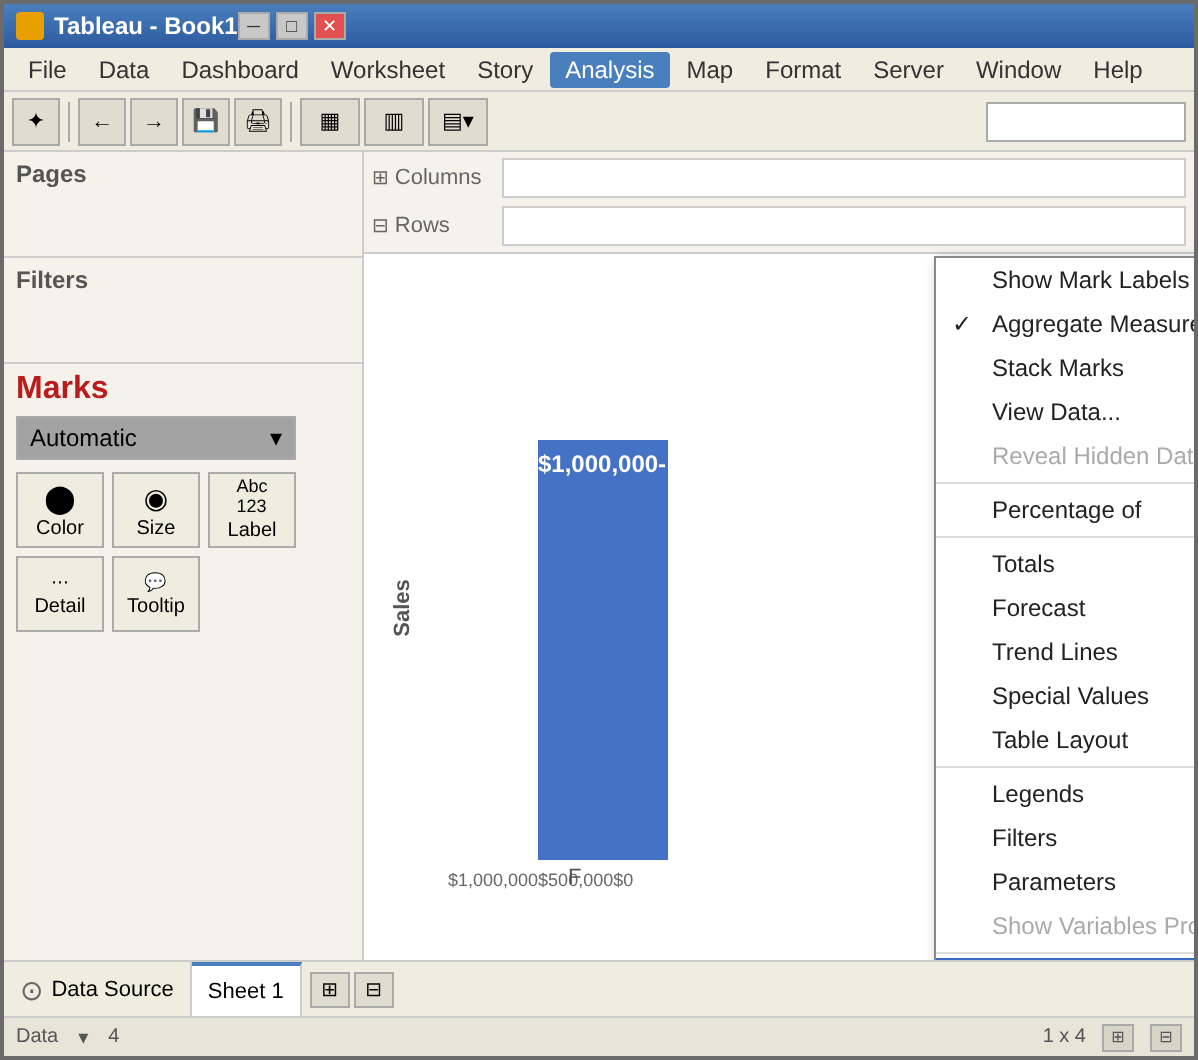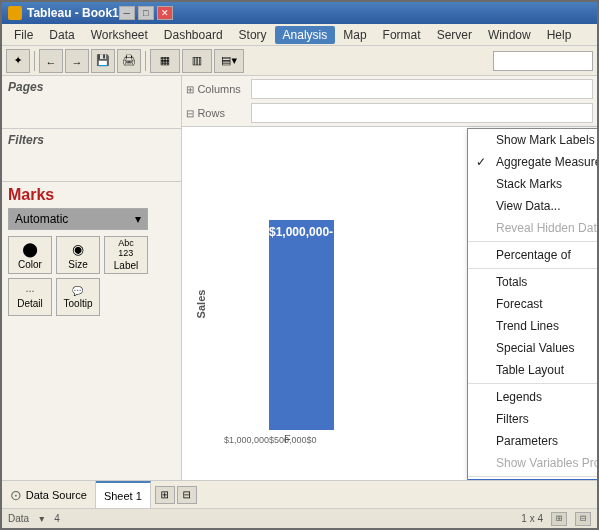--- a/index.html
+++ b/index.html
@@ -130,21 +130,20 @@
       width: 180px;
       background: #f5f2ec;
       border-right: 1px solid #ccc;
       display: flex;
       flex-direction: column;
       flex-shrink: 0;
     }
     .sidebar-section {
       border-bottom: 1px solid #ccc;
       padding: 4px 6px;
-      font-style: italic;
     }
     .sidebar-label {
       font-size: 12px;
       font-weight: bold;
       color: #555;
     }
     .sidebar-content {
       min-height: 30px;
     }
     .marks-section {
@@ -412,22 +411,22 @@
     <div class="title-controls">
       <div class="title-btn">─</div>
       <div class="title-btn">□</div>
       <div class="title-btn close">✕</div>
     </div>
   </div>
 
   <div class="menu-bar">
     <div class="menu-item">File</div>
     <div class="menu-item">Data</div>
+    <div class="menu-item">Dashboard</div>
     <div class="menu-item">Worksheet</div>
-    <div class="menu-item">Dashboard</div>
     <div class="menu-item">Story</div>
     <div class="menu-item active">Analysis</div>
     <div class="menu-item">Map</div>
     <div class="menu-item">Format</div>
     <div class="menu-item">Server</div>
     <div class="menu-item">Window</div>
     <div class="menu-item">Help</div>
   </div>
 
   <div class="toolbar">

